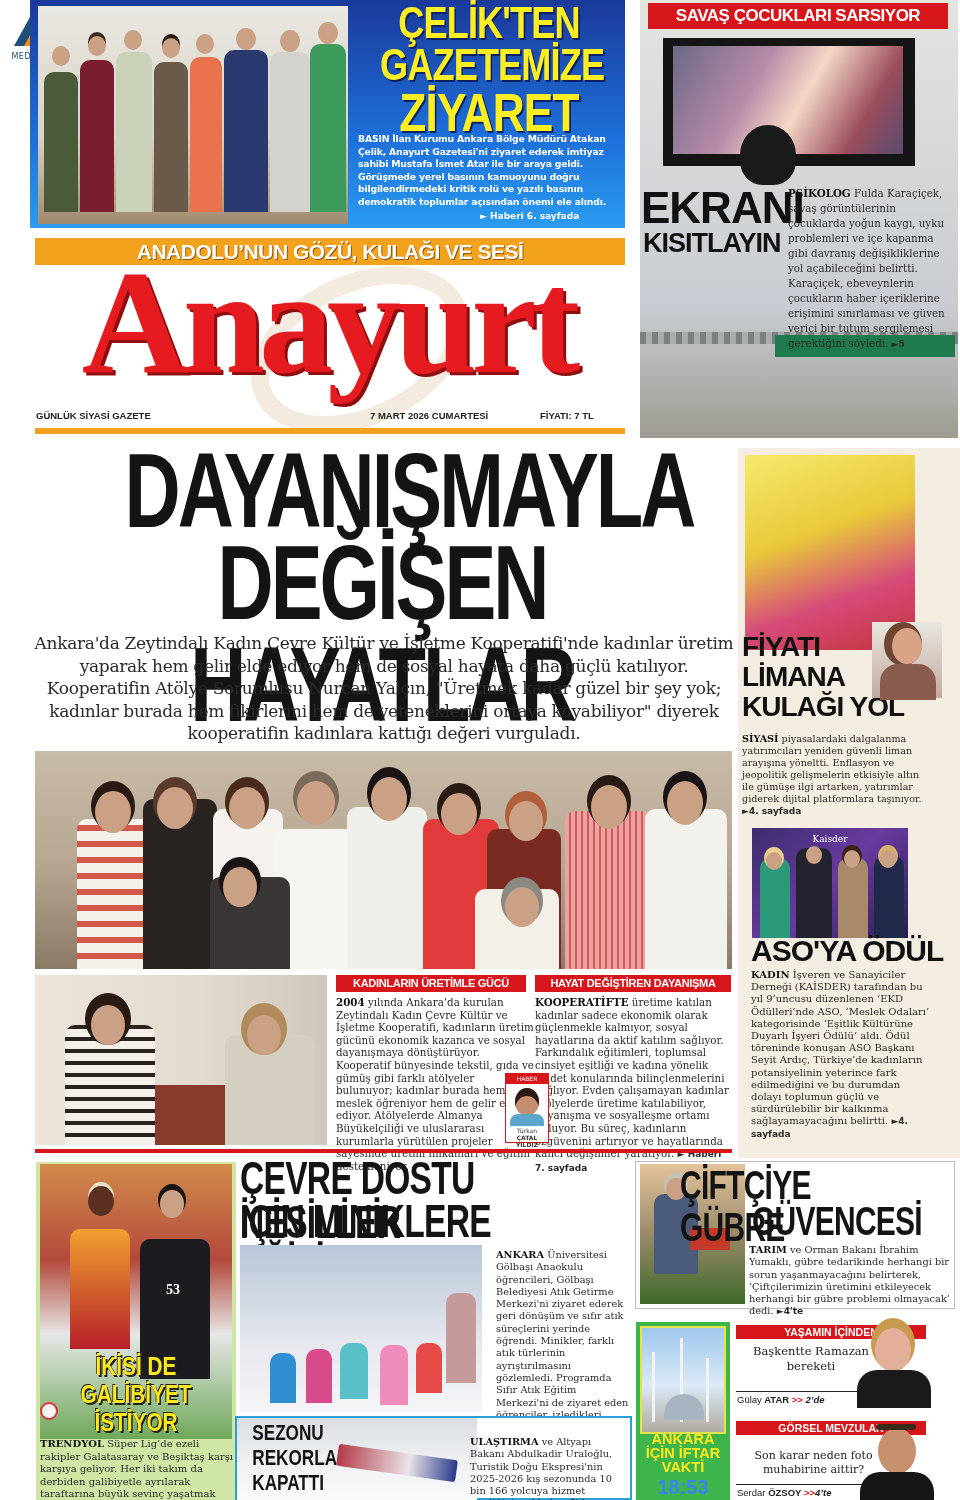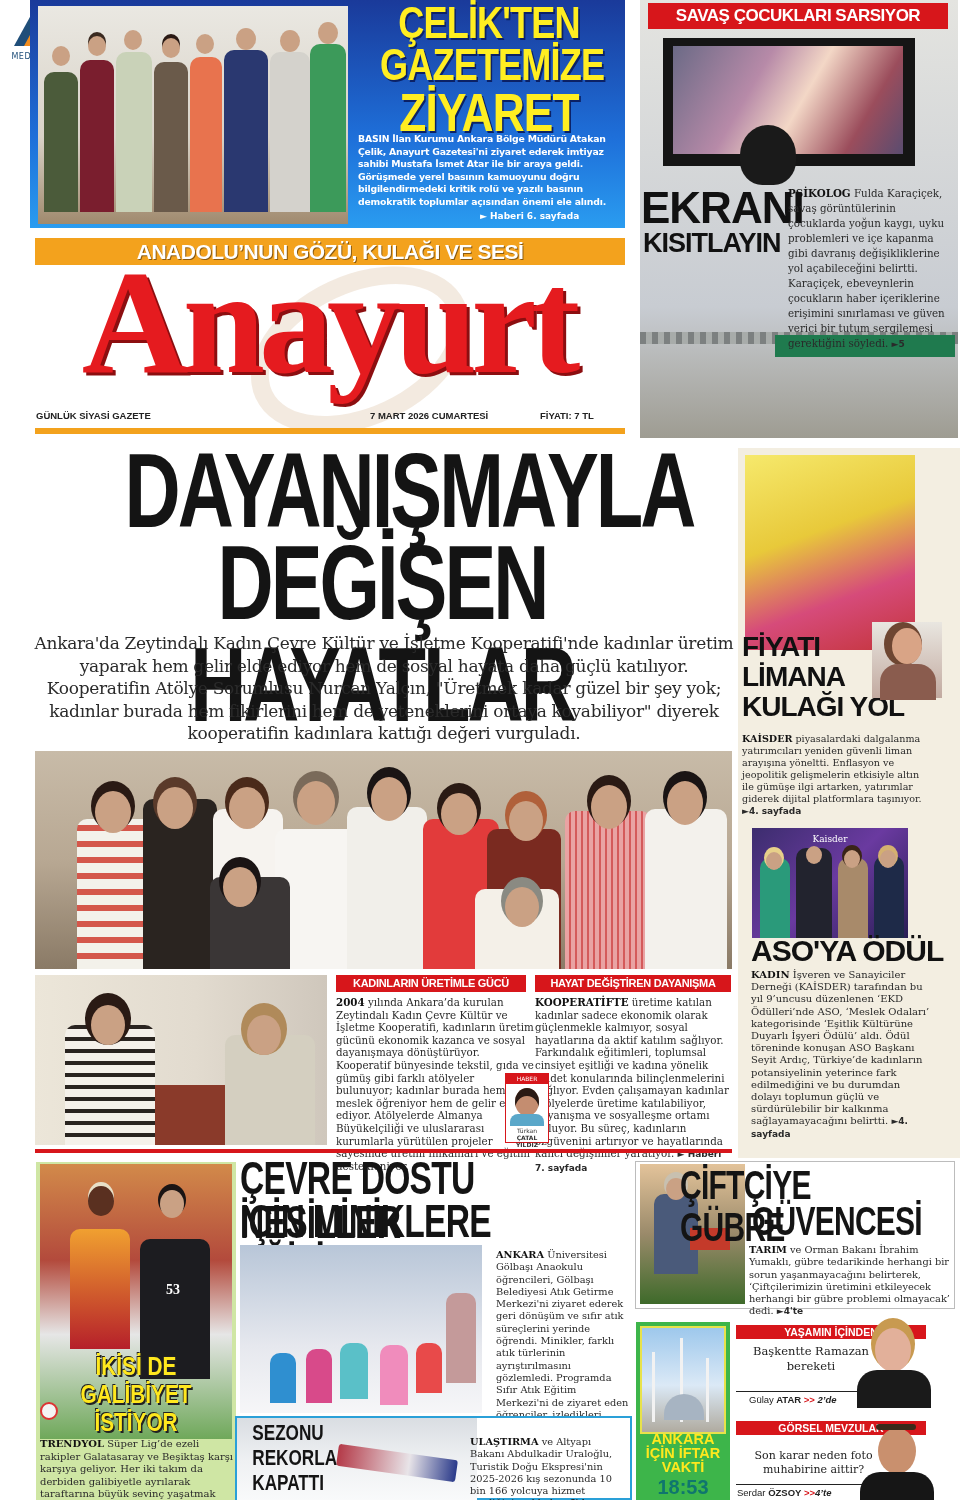--- a/index.html
+++ b/index.html
@@ -107,29 +107,29 @@
   #ciftci-box { left: 635px; top: 1161px; width: 320px; height: 148px; border:1px solid #bcbcbc; }
   #ciftci-photo { left: 640px; top: 1164px; width: 105px; height: 140px; background: linear-gradient(180deg,#e3c39a 0%, #9a8a6a 50%, #3e6a2a 100%); }
   #ciftci-hl-1 { left: 680px; top: 1164px; font-size: 40px; line-height: 42px; color:#141414; transform:scaleX(0.75); transform-origin:left top; }
   #ciftci-hl-2 { left: 752px; top: 1200px; font-size: 40px; line-height: 42px; color:#141414; transform:scaleX(0.75); transform-origin:left top; }
   #ciftci-text { left: 749px; top: 1244px; width: 205px; font-size: 9.8px; line-height: 12.3px; }
 
   
   #iftar-box { left: 636px; top: 1322px; width: 94px; height: 178px; background:#3db54a; }
   #iftar-photo { left: 640px; top: 1326px; width: 86px; height: 108px; background: linear-gradient(180deg,#9ec8ec 0%, #dbe9f6 55%, #b0aba0 100%); border:2px solid #e8e24a; }
   #iftar-label { left: 636px; top: 1432px; width: 94px; text-align:center; color:#ffe81e; font-family:"Liberation Sans",sans-serif; font-weight:700; font-size: 14.5px; line-height: 14px; }
-  #iftar-time { left: 636px; top: 1476px; width: 94px; text-align:center; color:#0f766e; font-family:"Liberation Sans",sans-serif; font-weight:700; font-size: 20px; line-height: 22px; }
+  #iftar-time { left: 636px; top: 1476px; width: 94px; text-align:center; color:#3b82f6; font-family:"Liberation Sans",sans-serif; font-weight:700; font-size: 20px; line-height: 22px; }
 
   
   .col-tag { position:absolute; height: 14px; background:#d7161b; color:#fff; text-align:center; font-family:"Liberation Sans",sans-serif; font-weight:700; font-size:10.5px; line-height:14px; }
   #yasam-tag { left: 736px; top: 1325px; width: 190px; }
   #gorsel-tag { left: 736px; top: 1421px; width: 190px; }
   #yasam-title { left: 736px; top: 1344px; width: 150px; text-align:center; font-family:"DejaVu Serif",serif; font-size: 11.5px; line-height: 14.5px; color:#222; }
   #yasam-rule { left: 736px; top: 1391px; width: 150px; height:1px; background:#222; }
-  #yasam-author { left: 737px; top: 1394px; font-family:"Liberation Sans",sans-serif; font-size: 9.5px; font-weight:700; color:#222;margin-left:12px; }
+  #yasam-author { left: 737px; top: 1394px; font-family:"Liberation Sans",sans-serif; font-size: 9.5px; font-weight:700; color:#222; }
   #gorsel-title { left: 736px; top: 1449px; width: 155px; text-align:center; font-family:"DejaVu Serif",serif; font-size: 11px; line-height: 14px; color:#222; }
   #gorsel-rule { left: 736px; top: 1484px; width: 155px; height:1px; background:#222; }
   #gorsel-author { left: 737px; top: 1487px; font-family:"Liberation Sans",sans-serif; font-size: 9.5px; font-weight:700; color:#222; }
   .arrow-red { color:#d7161b; }
   .page-it { font-style: italic; }
   #yasam-photo { left: 853px; top: 1322px; width: 80px; height: 86px; }
   #gorsel-photo { left: 858px; top: 1424px; width: 76px; height: 76px; }
   .col-face { position:absolute; border-radius:50%; }
   .col-body { position:absolute; border-radius:20px 20px 0 0; }
 </style>
@@ -243,21 +243,21 @@
 <div id="gold-photo" class="abs"></div>
 <div id="guv-hl" class="abs cond">
   <div>FİYATI</div>
   <div>LİMANA</div>
   <div>KULAĞI YOL</div>
 </div>
 <div id="guv-woman" class="abs">
     <div class="face"></div>
     <div class="body"></div>
   </div>
-<div id="guv-text" class="abs serif-body"><b>KAİSDER</b><span> piyasalardaki dalgalanma yatırımcıları yeniden güvenli liman arayışına yöneltti. Enflasyon ve jeopolitik gelişmelerin etkisiyle altın ile gümüşe ilgi artarken, yatırımlar giderek dijital platformlara taşınıyor.</span> <span class="ref">►4. sayfada</span></div>
+<div id="guv-text" class="abs serif-body"><b>SİYASİ</b><span> piyasalardaki dalgalanma yatırımcıları yeniden güvenli liman arayışına yöneltti. Enflasyon ve jeopolitik gelişmelerin etkisiyle altın ile gümüşe ilgi artarken, yatırımlar giderek dijital platformlara taşınıyor.</span> <span class="ref">►4. sayfada</span></div>
 
 <div id="aso-photo" class="ph">
   <div style="position:absolute;left:0;top:6px;width:156px;text-align:center;color:#fff;font-family:'DejaVu Serif',serif;font-size:9px">Kaisder</div>
   <div class="person" style="left:8px;bottom:0;width:30px;height:80px;background:#2a9a7a"></div>
   <div class="person" style="left:44px;bottom:0;width:36px;height:90px;background:#22232e"></div>
   <div class="person" style="left:86px;bottom:0;width:30px;height:80px;background:#a88a6a"></div>
   <div class="person" style="left:122px;bottom:0;width:30px;height:82px;background:#1e2a48"></div>
   <div class="head" style="left:14px;top:24px;width:16px;height:18px;box-shadow:0 -3px 0 2px #e8d08a"></div>
   <div class="head" style="left:54px;top:18px;width:16px;height:18px"></div>
   <div class="head" style="left:92px;top:22px;width:16px;height:18px;box-shadow:0 -3px 0 2px #3a2418"></div>

